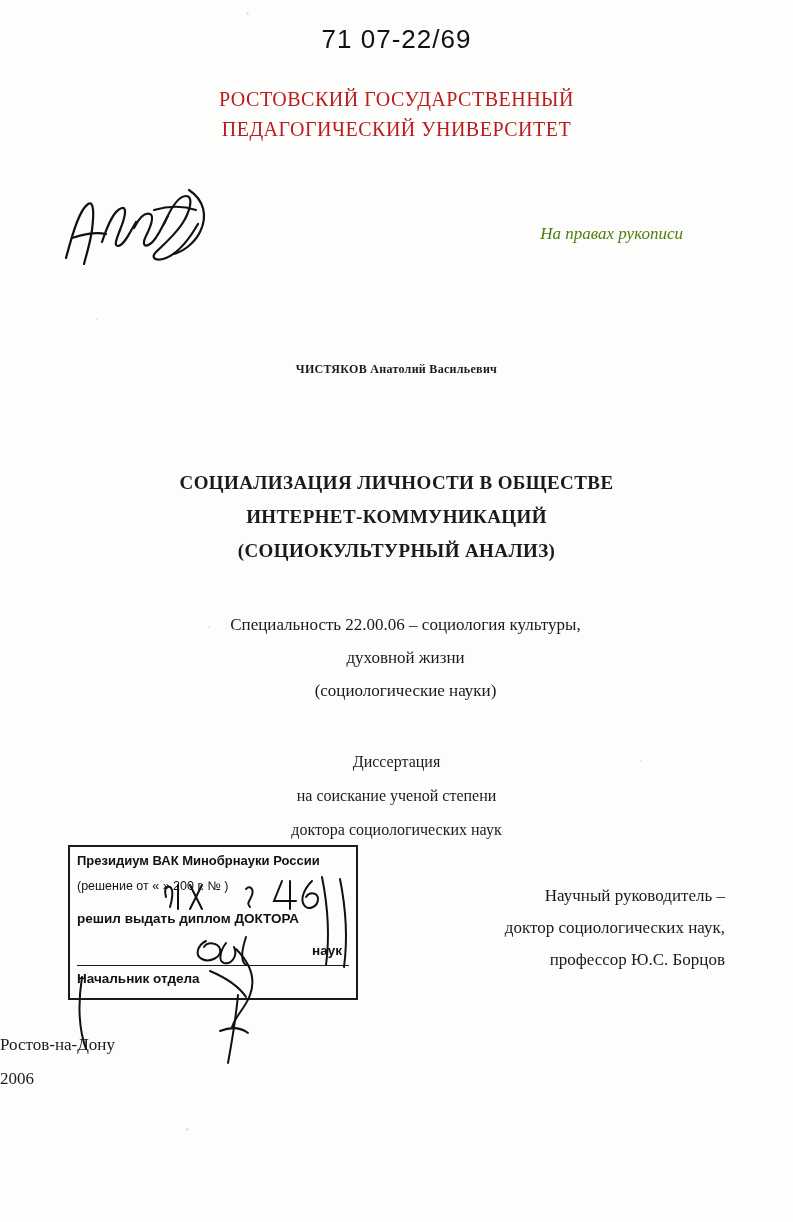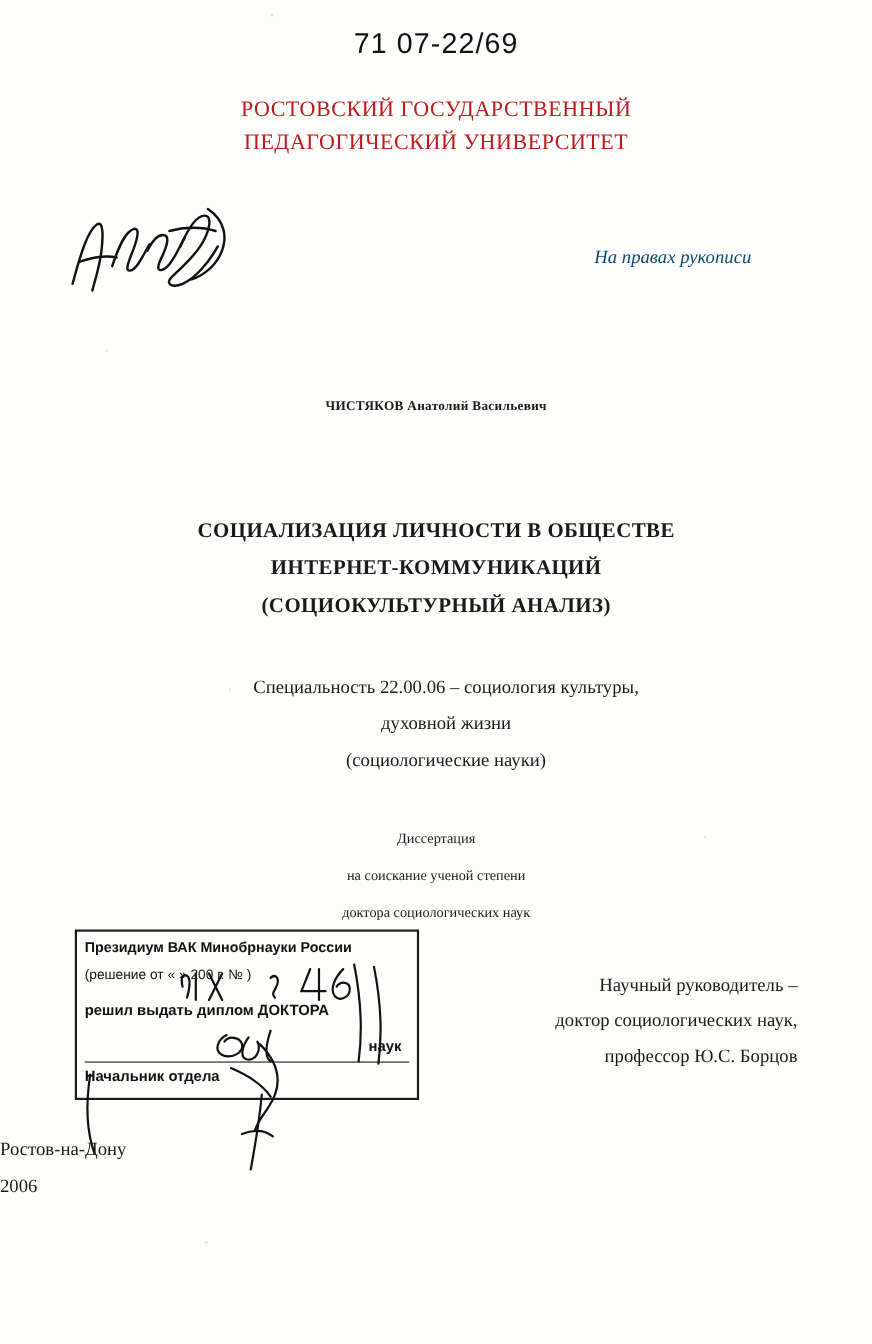--- a/index.html
+++ b/index.html
@@ -47,21 +47,21 @@
   }
   .institution div { white-space: nowrap; }
 
   
   .manuscript-note {
     position: absolute;
     top: 224px;
     right: 110px;
     font-style: italic;
     font-size: 17px;
-    color: #0c4a6e;
+    color: #4d7c0f;
   }
 
   
   .signature {
     position: absolute;
     top: 180px;
     left: 58px;
     width: 160px;
     height: 100px;
   }
@@ -104,21 +104,21 @@
     margin-left: 18px;
   }
 
   
   .degree-block {
     position: absolute;
     top: 745px;
     left: 0;
     right: 0;
     text-align: center;
-    font-size: 13px;
+    font-size: 16px;
     line-height: 34px;
   }
 
   
   .supervisor {
     position: absolute;
     top: 880px;
     right: 68px;
     text-align: right;
     font-size: 17px;
@@ -133,21 +133,21 @@
     right: 0;
     font-size: 17px;
     line-height: 34px;
   }
 
   
   .stamp {
     position: absolute;
     top: 845px;
     left: 68px;
-    width: 313px;
+    width: 290px;
     height: 155px;
     border: 2px solid #1b1b1b;
     box-sizing: border-box;
     font-family: "Liberation Sans", sans-serif;
     color: #111;
   }
   .stamp-line1 {
     position: absolute;
     top: 6px;
     left: 7px;

